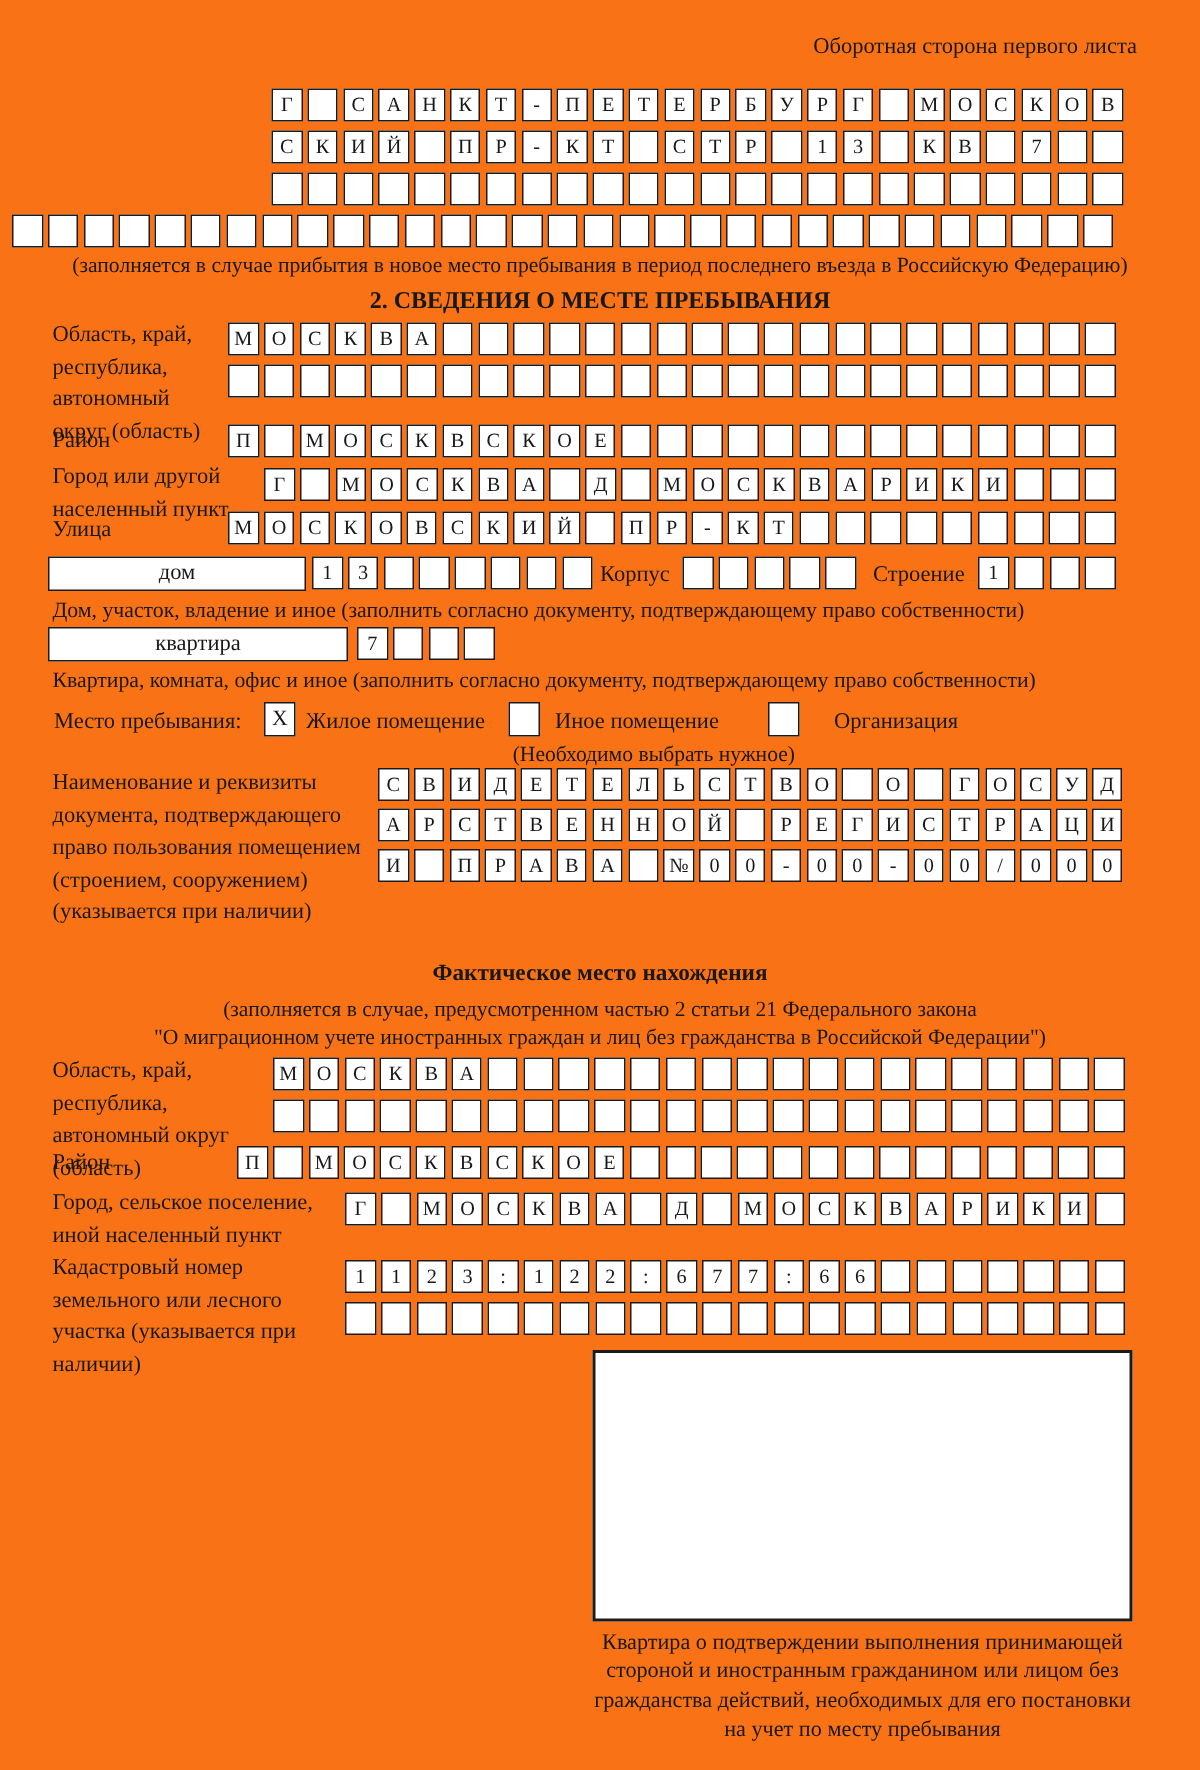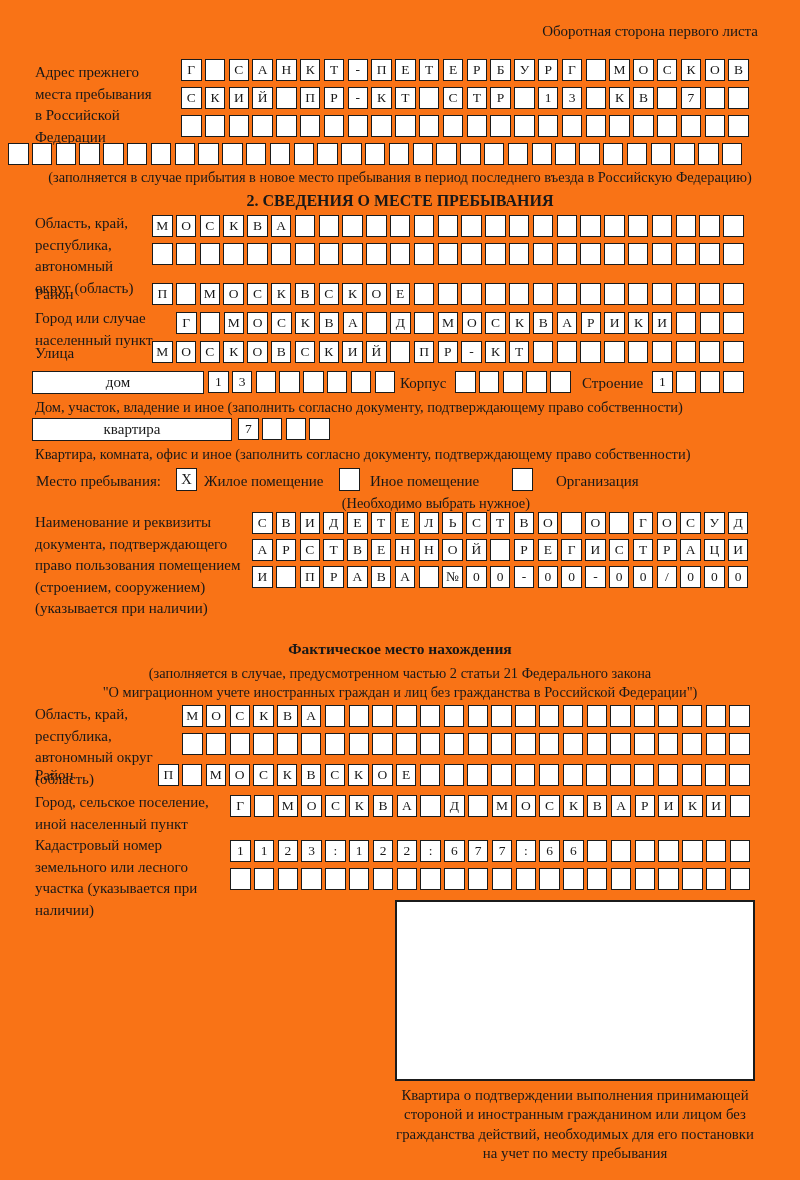--- a/index.html
+++ b/index.html
@@ -35,21 +35,20 @@
   .ftitle{font-size:15.5px;font-weight:bold;}
   .note{font-size:14.4px;}
 </style>
 </head>
 <body>
 
 <div class="page">
 
   <div class="abs lbl right" style="left:420px;top:21px;width:338px;">Оборотная сторона первого листа</div>
 
-  <div class="abs lbl" style="left:35px;top:62px;width:122px;">Адрес прежнего места пребывания в Российской Федерации</div>
   <div class="cellrow" style="left:181px;top:59px;">
       <span class="cell">Г</span>
       <span class="cell"></span>
       <span class="cell">С</span>
       <span class="cell">А</span>
       <span class="cell">Н</span>
       <span class="cell">К</span>
       <span class="cell">Т</span>
       <span class="cell">-</span>
       <span class="cell">П</span>
@@ -236,21 +235,21 @@
       <span class="cell"></span>
       <span class="cell"></span>
       <span class="cell"></span>
       <span class="cell"></span>
       <span class="cell"></span>
       <span class="cell"></span>
       <span class="cell"></span>
       <span class="cell"></span>
     </div>
 
-  <div class="abs lbl" style="left:35px;top:308px;width:152px;">Город или случае населенный пункт</div>
+  <div class="abs lbl" style="left:35px;top:308px;width:152px;">Город или другой населенный пункт</div>
   <div class="cellrow" style="left:176px;top:312px;">
       <span class="cell">Г</span>
       <span class="cell"></span>
       <span class="cell">М</span>
       <span class="cell">О</span>
       <span class="cell">С</span>
       <span class="cell">К</span>
       <span class="cell">В</span>
       <span class="cell">А</span>
       <span class="cell"></span>

